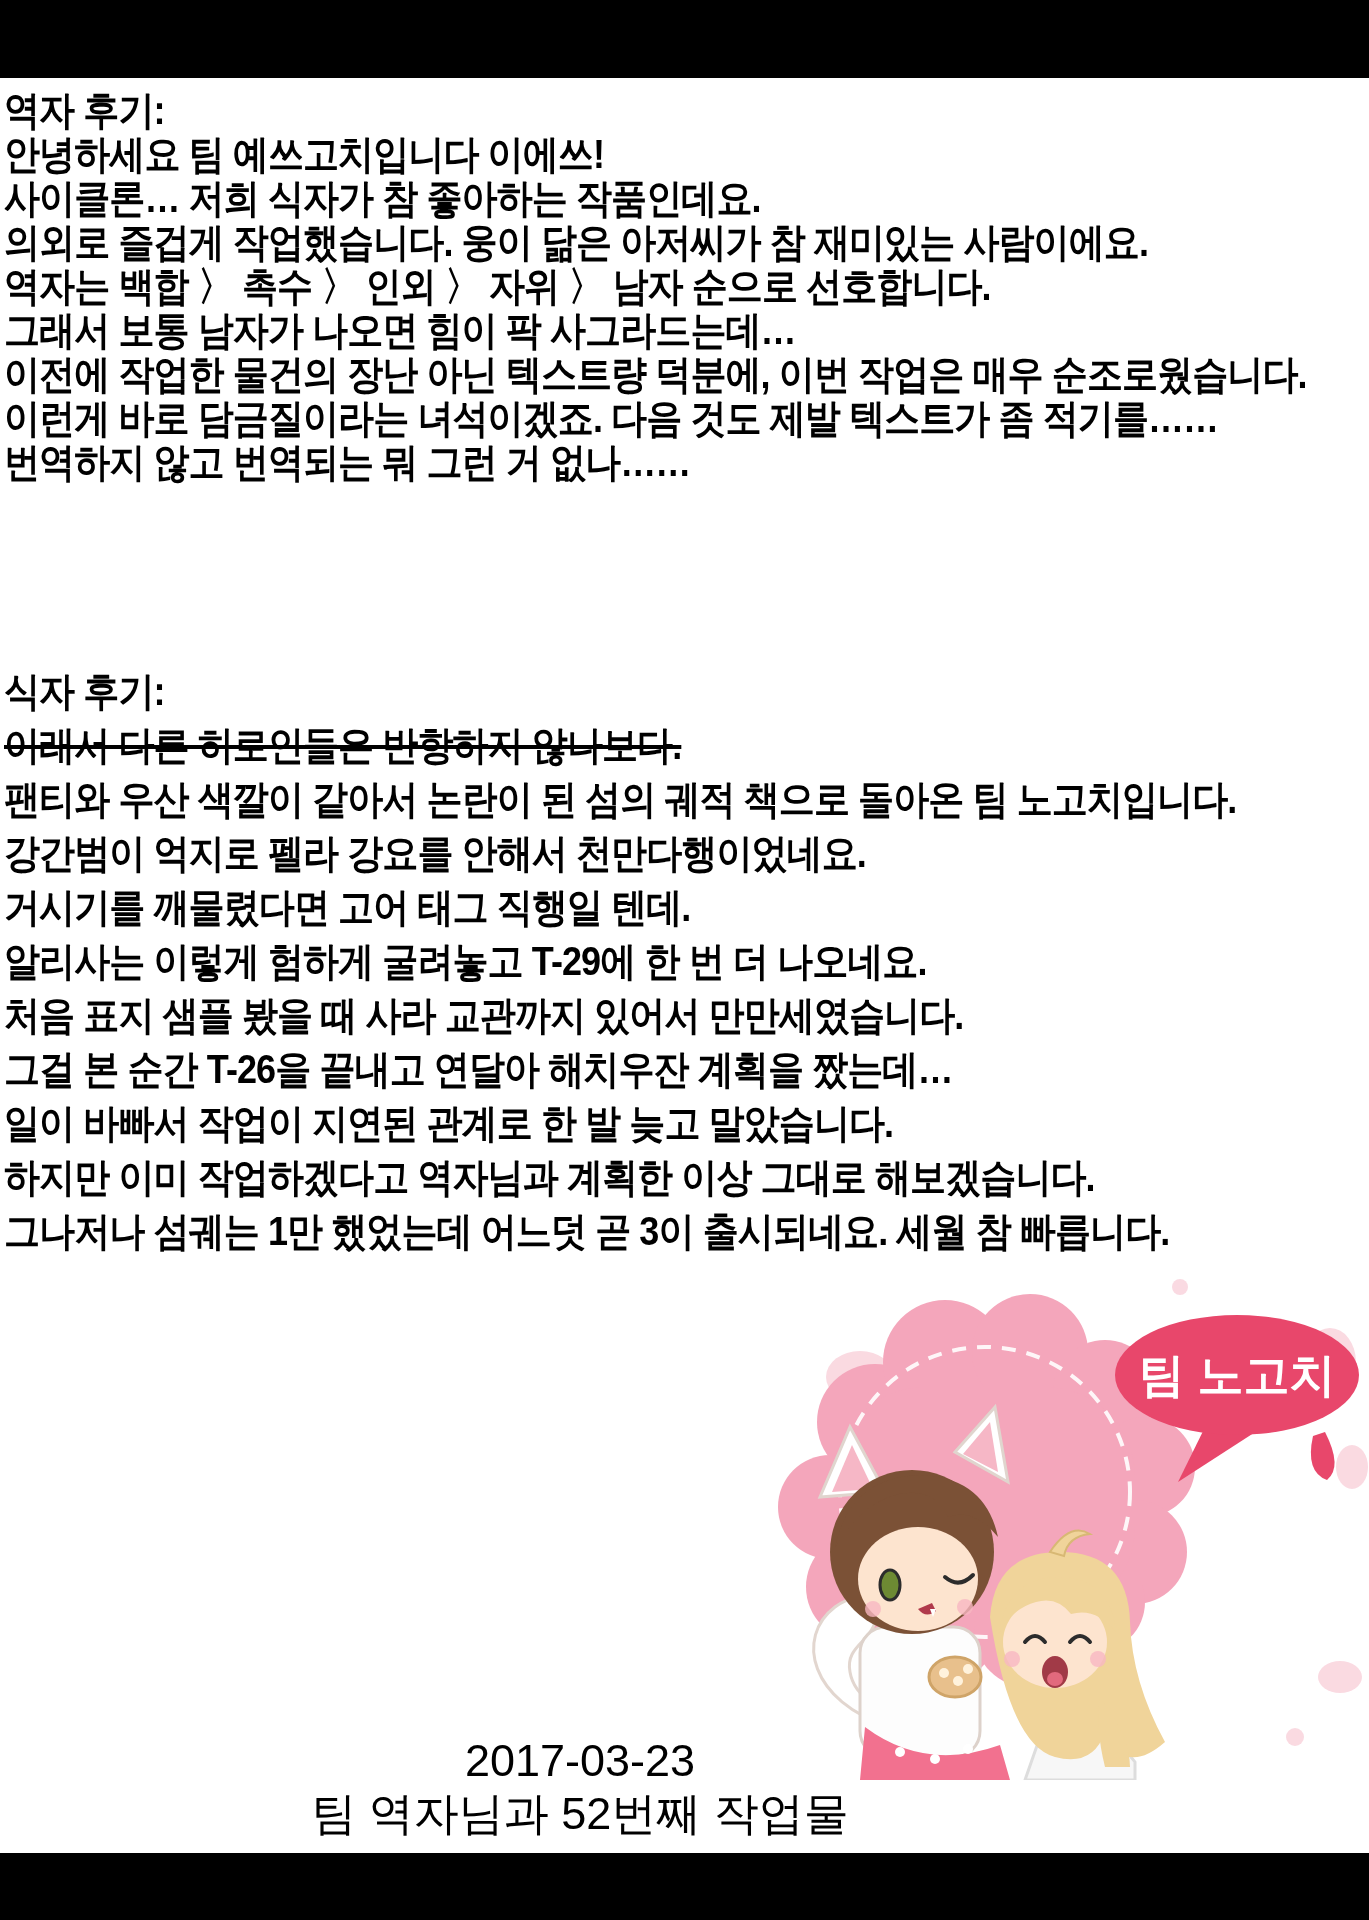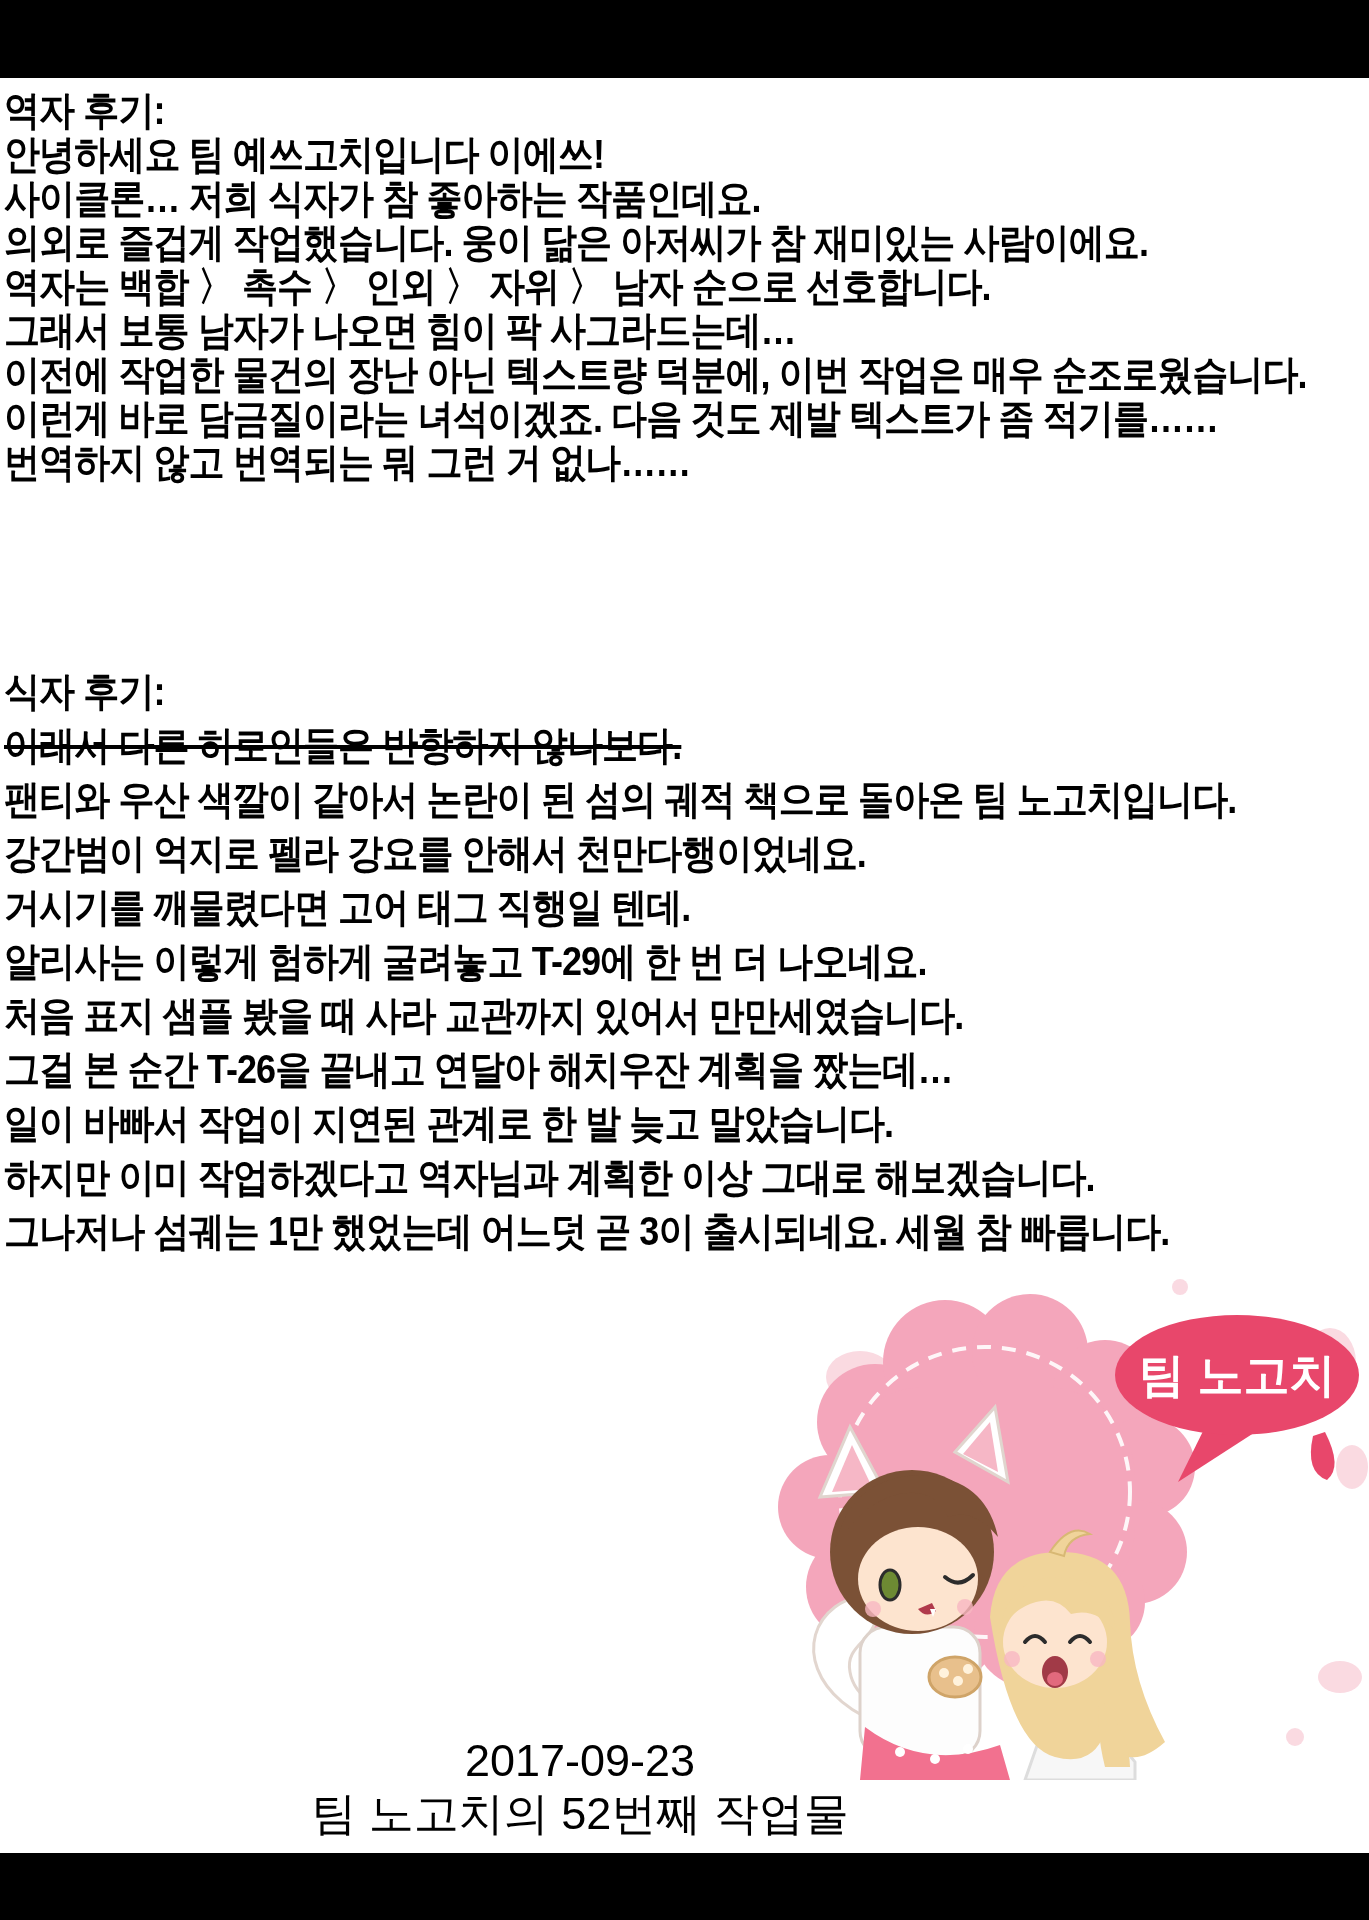--- a/index.html
+++ b/index.html
@@ -138,17 +138,17 @@
     <g>
       <polygon points="470,160 438,225 520,172" fill="#e8476b"></polygon>
       <path d="M585,175 q18,35 2,48 q-22,-8 -14,-44 Z" fill="#e8476b"></path>
       <ellipse cx="497" cy="118" rx="122" ry="60" fill="#e8476b"></ellipse>
       <text x="497" y="134" text-anchor="middle" font-size="46" font-weight="700" fill="#ffffff">팀 노고치</text>
     </g>
   </svg>
 </div>
 
 <div id="footer">
-  <div>2017-09-23</div>
-  <div>팀 노고치의 52번째 작업물</div>
+  <div>2017-03-23</div>
+  <div>팀 역자님과 52번째 작업물</div>
 </div>
 
 <div id="bottom-bar" class="bar"></div>
 
 </body></html>

